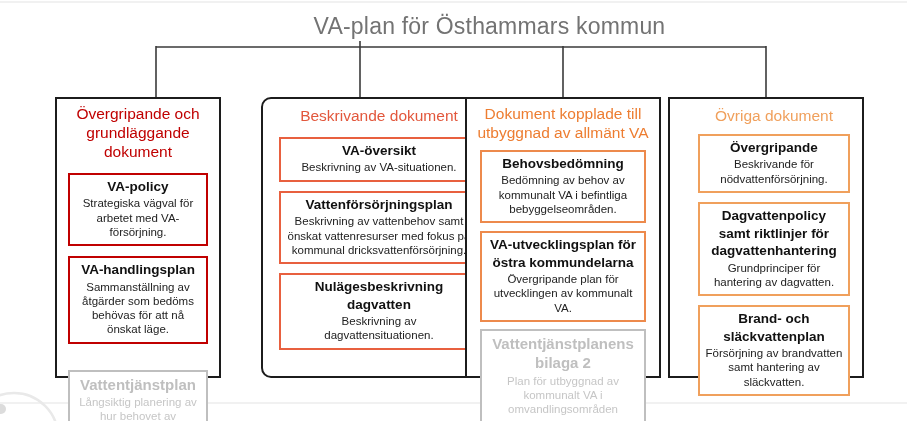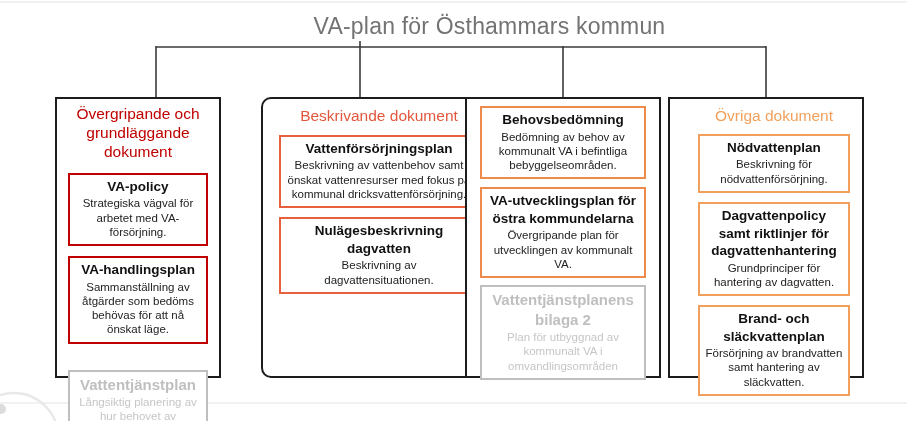--- a/index.html
+++ b/index.html
@@ -83,50 +83,55 @@
       <div class="doc-desc">Sammanställning av åtgärder som bedöms behövas för att nå önskat läge.</div>
     </div>
     <div class="doc-box gray m-c">
       <div class="doc-title">Vattentjänstplan</div>
       <div class="doc-desc">Långsiktig planering av hur behovet av kommunalt VA ska tillgodoses samt påverkan på VA-anläggningar vid skyfall.</div>
     </div>
   </div>
 
   <div class="col col-2">
     <div class="col-header">Beskrivande dokument</div>
+    <div class="doc-box m-a">
+      <div class="doc-title">VA-översikt</div>
+      <div class="doc-desc">Beskrivning av VA-situationen.</div>
+    </div>
     <div class="doc-box m-b">
       <div class="doc-title">Vattenförsörjningsplan</div>
       <div class="doc-desc">Beskrivning av vattenbehov samt önskat vattenresurser med fokus på kommunal dricksvattenförsörjning.</div>
     </div>
     <div class="doc-box m-c">
       <div class="doc-title">Nulägesbeskrivning dagvatten</div>
       <div class="doc-desc">Beskrivning av dagvattensituationen.</div>
     </div>
   </div>
 
   <div class="col col-3">
+    <div class="col-header">Dokument kopplade till utbyggnad av allmänt VA</div>
     <div class="doc-box m-a">
       <div class="doc-title">Behovsbedömning</div>
       <div class="doc-desc">Bedömning av behov av kommunalt VA i befintliga bebyggelseområden.</div>
     </div>
     <div class="doc-box m-b">
       <div class="doc-title">VA-utvecklingsplan för östra kommundelarna</div>
       <div class="doc-desc">Övergripande plan för utvecklingen av kommunalt VA.</div>
     </div>
     <div class="doc-box gray m-c">
       <div class="doc-title">Vattentjänstplanens bilaga 2</div>
       <div class="doc-desc">Plan för utbyggnad av kommunalt VA i omvandlingsområden</div>
     </div>
   </div>
 
   <div class="col col-4">
     <div class="col-header">Övriga dokument</div>
     <div class="doc-box m-a">
-      <div class="doc-title">Nödvattenplan</div>
-      <div class="doc-desc">Beskrivning för nödvattenförsörjning.</div>
+      <div class="doc-title">Övergripande</div>
+      <div class="doc-desc">Beskrivande för nödvattenförsörjning.</div>
     </div>
     <div class="doc-box m-b">
       <div class="doc-title">Dagvattenpolicy samt riktlinjer för dagvattenhantering</div>
       <div class="doc-desc">Grundprinciper för hantering av dagvatten.</div>
     </div>
     <div class="doc-box m-c">
       <div class="doc-title">Brand- och släckvattenplan</div>
       <div class="doc-desc">Försörjning av brandvatten samt hantering av släckvatten.</div>
     </div>
   </div>

